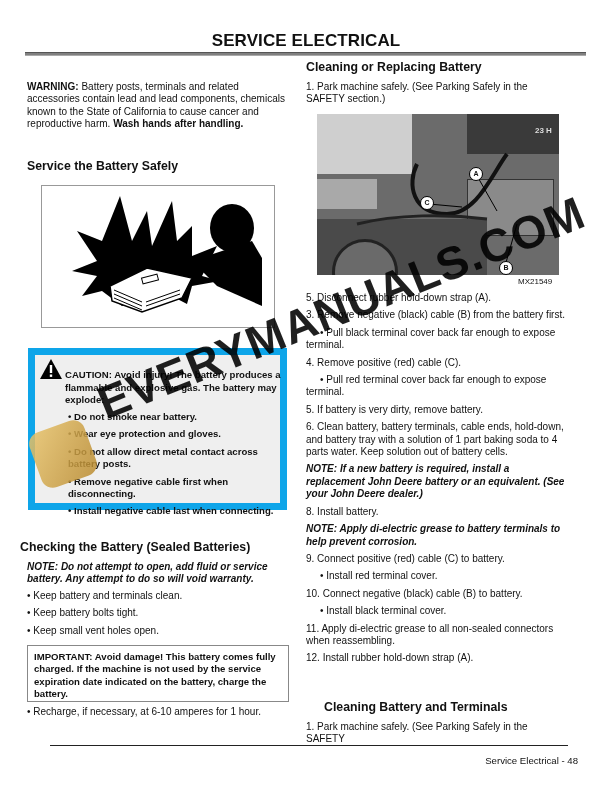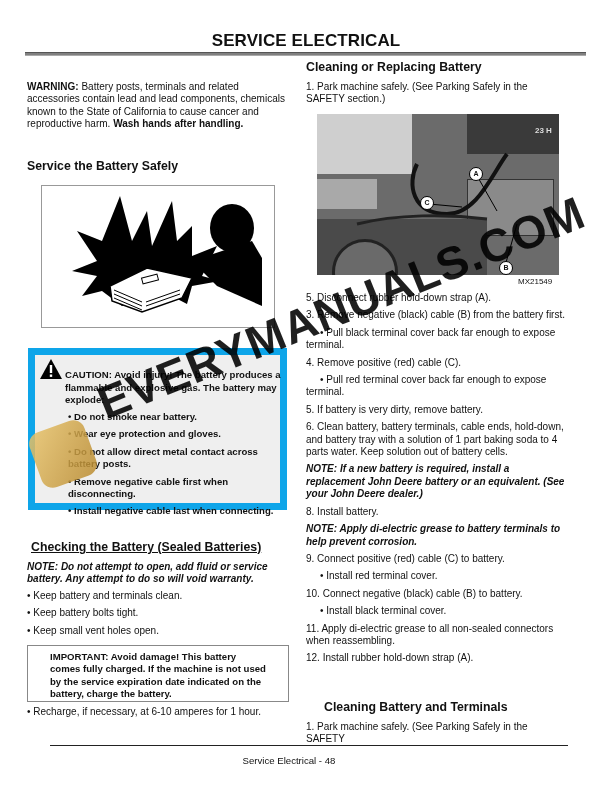--- a/index.html
+++ b/index.html
@@ -19,29 +19,29 @@
   .note { font-weight:bold; font-style:italic; }
   .warnbox { position:absolute; left:28px; top:348px; width:259px; height:162px;
          background:#efefef; border:7px solid #0ea5e9; box-sizing:border-box; }
   .warnbox .caution { position:absolute; left:30px; top:14px; width:226px;
          font-weight:bold; font-size:9.6px; line-height:12.6px; }
   .warnbox .warn-icon { position:absolute; left:4px; top:3px; width:24px; height:22px; }
   .warnbox ul { list-style:none; padding:0; margin:0; position:absolute; left:33px; top:56px; width:222px;
          font-weight:bold; font-size:9.6px; line-height:12.4px; }
   .warnbox li { margin-bottom:5px; }
   .importbox { position:absolute; left:27px; top:645px; width:262px; height:57px;
-         border:1px solid #888; box-sizing:border-box; padding:5px 22px;
+         border:1px solid #888; box-sizing:border-box; padding:5px 6px;
          font-weight:bold; font-size:9.6px; line-height:12.4px; }
   .figure-box { position:absolute; left:41px; top:185px; width:234px; height:143px;
          border:1px solid #999; box-sizing:border-box; background:#fff; }
   .photo { position:absolute; left:317px; top:114px; width:242px; height:161px;
          background:#6b6b6b; overflow:hidden; }
   .photo-id { position:absolute; left:518px; top:277px; font-size:8px; }
   .footer-rule { position:absolute; top:745px; left:50px; width:518px; height:1px; background:#222; }
-  .footer { position:absolute; top:755px; left:0; width:578px; text-align:center; font-size:9.6px; }
+  .footer { position:absolute; top:755px; left:0; width:578px; text-align:right; font-size:9.6px; }
   .watermark { position:absolute; left:90px; top:380px; transform:rotate(-22deg);
          transform-origin:left top; font-size:46px; font-weight:bold; color:rgba(0,0,0,0.88);
          letter-spacing:1px; white-space:nowrap; pointer-events:none; }
   .wm-logo { position:absolute; left:34px; top:425px; width:58px; height:58px; border-radius:12px;
          background:linear-gradient(135deg,#e8c36a,#b98a2e); opacity:0.85; transform:rotate(-20deg); }
   .callout { position:absolute; width:12px; height:12px; border-radius:50%; background:#fff;
          border:1px solid #000; font-size:7px; font-weight:bold; text-align:center; line-height:12px; }
   .step { margin-bottom:5px; }
 </style>
 </head>
@@ -82,21 +82,21 @@
   <div class="caution">CAUTION: Avoid injury!  The battery produces a flammable and explosive gas. The battery may explode:</div>
   <ul>
     <li>• Do not smoke near battery.</li>
     <li>• Wear eye protection and gloves.</li>
     <li>• Do not allow direct metal contact across battery posts.</li>
     <li>• Remove negative cable first when disconnecting.</li>
     <li>• Install negative cable last when connecting.</li>
   </ul>
 </div>
 
-<h2 class="abs" style="left:31px; top:540px;text-decoration:underline;">Checking the Battery (Sealed Batteries)</h2>
+<h2 class="abs" style="left:20px; top:540px;">Checking the Battery (Sealed Batteries)</h2>
 <div class="col col-left note" style="top:561px;">NOTE: Do not attempt to open, add fluid or service battery. Any attempt to do so will void warranty.</div>
 <div class="col col-left" style="top:590px;">
   <p class="step">• Keep battery and terminals clean.</p>
   <p class="step">• Keep battery bolts tight.</p>
   <p class="step">• Keep small vent holes open.</p>
 </div>
 
 <div class="importbox">IMPORTANT: Avoid damage! This battery comes fully charged. If the machine is not used by the service expiration date indicated on the battery, charge the battery.</div>
 <div class="col col-left" style="top:706px;">• Recharge, if necessary, at 6-10 amperes for 1 hour.</div>
 

